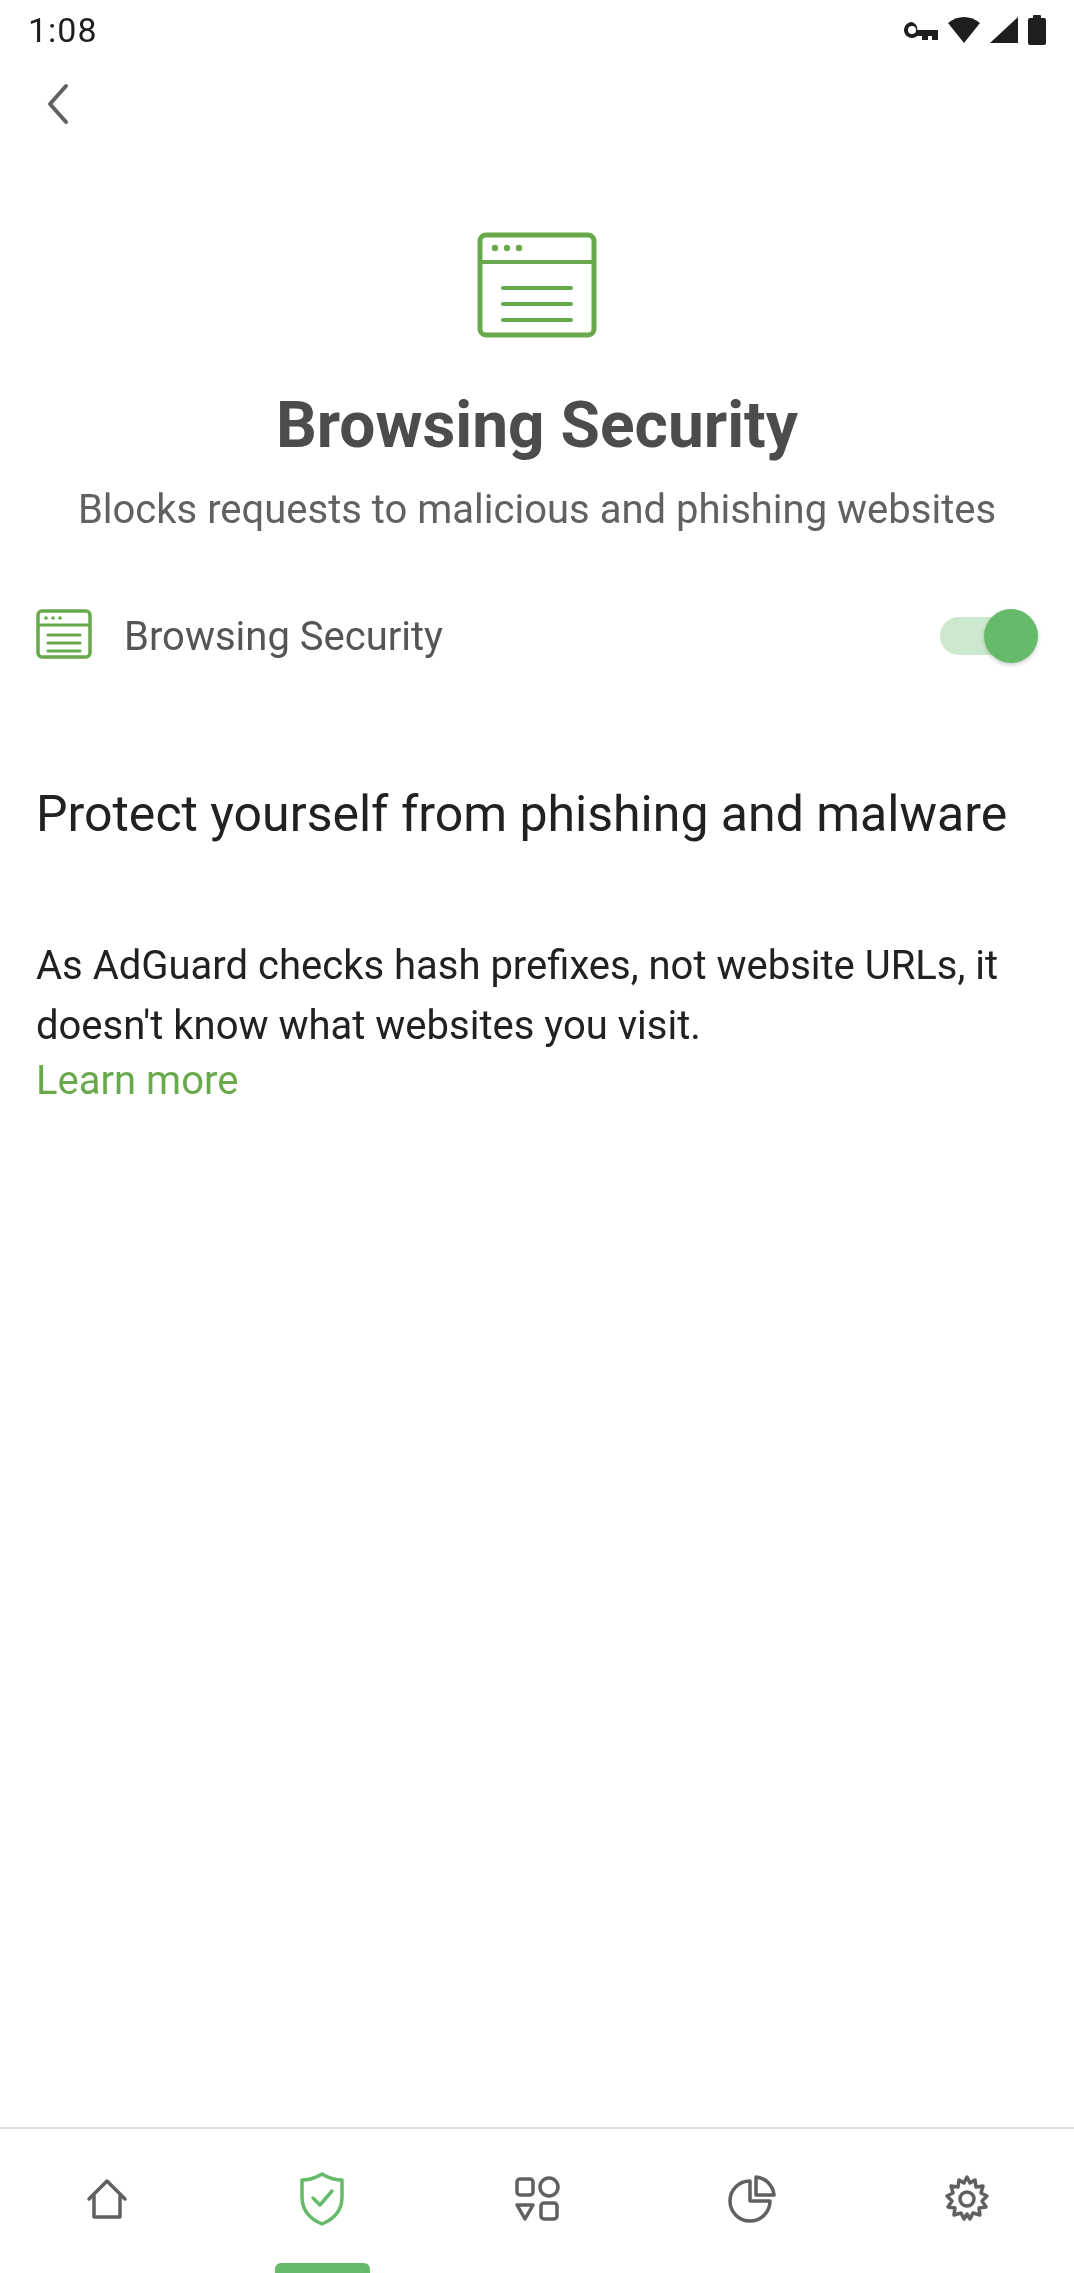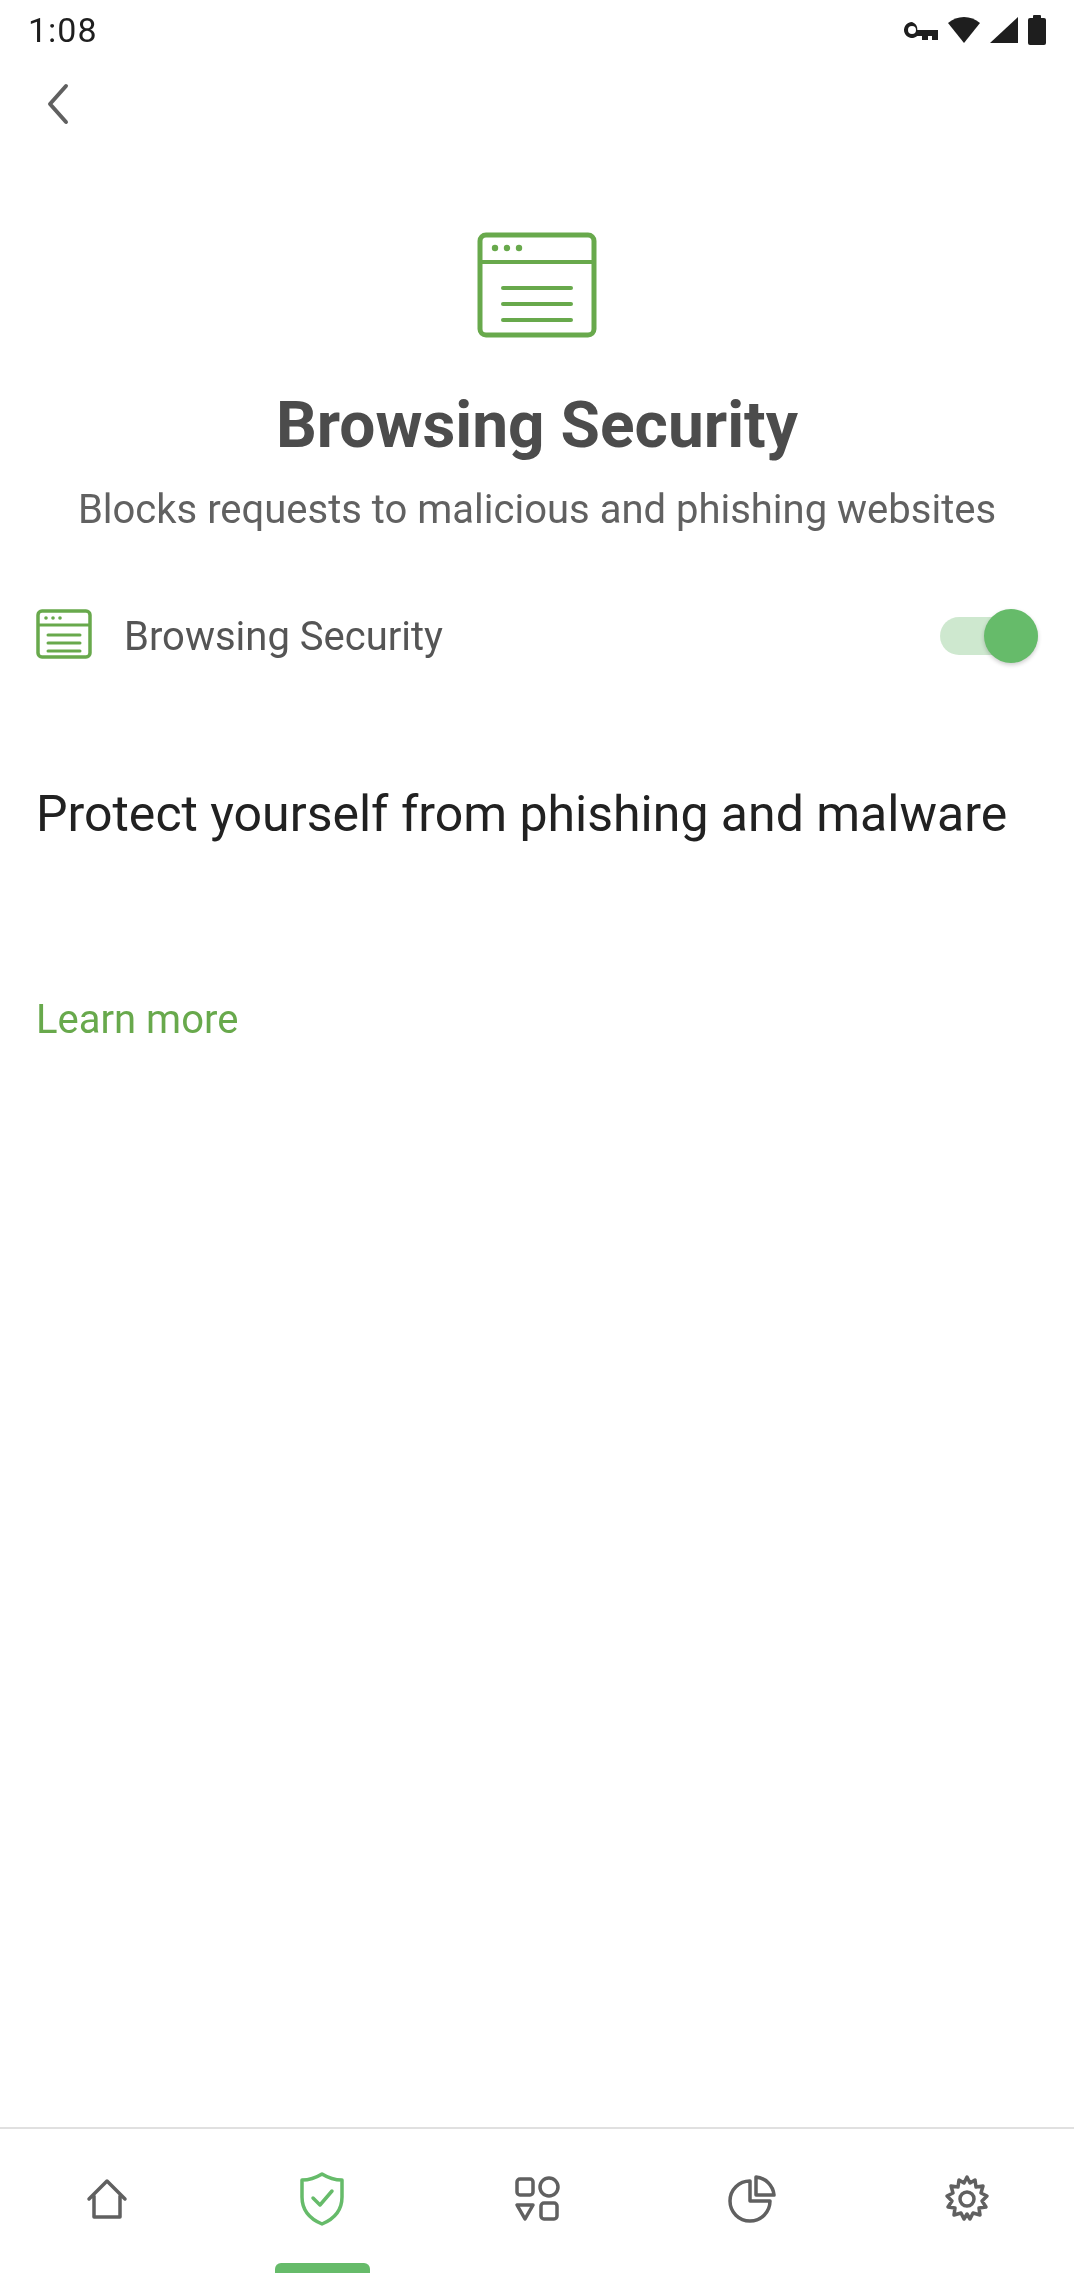--- a/index.html
+++ b/index.html
@@ -26,21 +26,21 @@
   .toggle-label { flex: 1 1 auto; font-size: 40px; color: #555555; }
   .switch { width: 98px; height: 54px; position: relative; }
   .switch-track { position: absolute; top: 8px; left: 0; right: 0; height: 38px; border-radius: 19px; background: #a5d6a7; opacity: 0.55; }
   .switch-thumb { position: absolute; top: 0; right: 0; width: 54px; height: 54px; border-radius: 50%; background: #66bb6a; box-shadow: 0 2px 4px rgba(0,0,0,0.2); }
 
   
   .info { padding: 86px 36px 0; }
   .info-title { font-size: 50px; font-weight: 400; color: #212121; line-height: 1.25; margin-bottom: 28px; }
   .info-p { font-size: 40px; color: #212121; line-height: 1.52; }
   .info-gap { height: 62px; }
-  .learn-link { display: inline-block; margin-top: 60px; font-size: 40px; color: #68a94c; }
+  .learn-link { display: inline-block; font-size: 40px; color: #68a94c; }
 
   
   .bottom-nav { position: absolute; left: 0; right: 0; bottom: 0; height: 146px; border-top: 2px solid #e0e0e0; display: flex; background: #ffffff; }
   .nav-item { flex: 1; display: flex; flex-direction: column; align-items: center; justify-content: center; position: relative; }
   .nav-indicator { position: absolute; bottom: 0; width: 95px; height: 10px; background: #66bb6a; border-radius: 6px 6px 0 0; }
 </style>
 </head>
 <body>
 
 <div class="status-bar">
@@ -111,20 +111,21 @@
   <div class="toggle-label">Browsing Security</div>
   <div class="switch">
     <div class="switch-track"></div>
     <div class="switch-thumb"></div>
   </div>
 </div>
 
 <div class="info">
   <h2 class="info-title">Protect yourself from phishing and malware</h2>
   <div class="info-gap"></div>
+  <p class="info-p">As AdGuard checks hash prefixes, not website URLs, it doesn't know what websites you visit.</p>
   <a class="learn-link">Learn more</a>
 </div>
 
 <div class="bottom-nav">
   <div class="nav-item">
     <span>
       <svg width="52" height="52" viewBox="0 0 52 52">
           <path d="M8 26 L26 8 L44 26 M13 23 V44 H39 V23" fill="none" stroke="#606060" stroke-width="3.5" stroke-linejoin="round" stroke-linecap="round"></path>
         </svg>
     </span>

